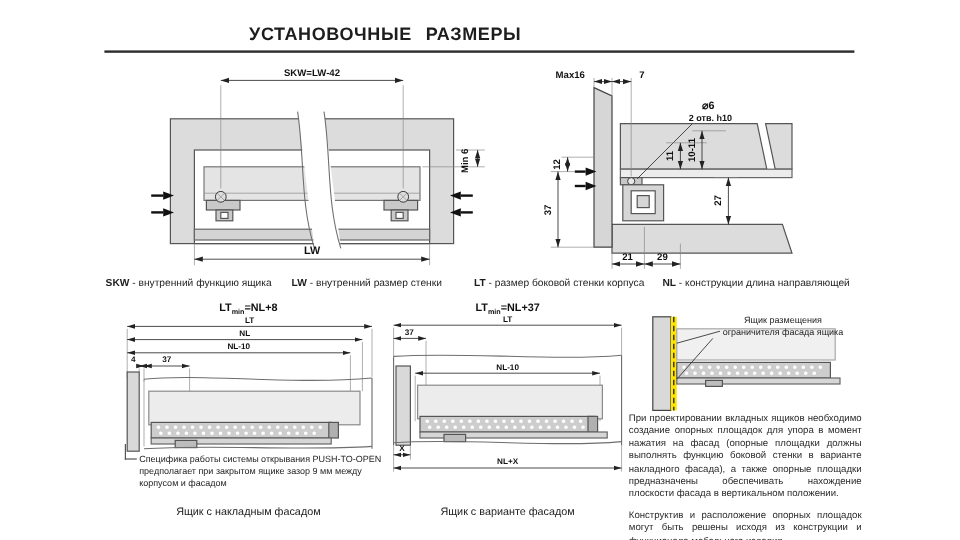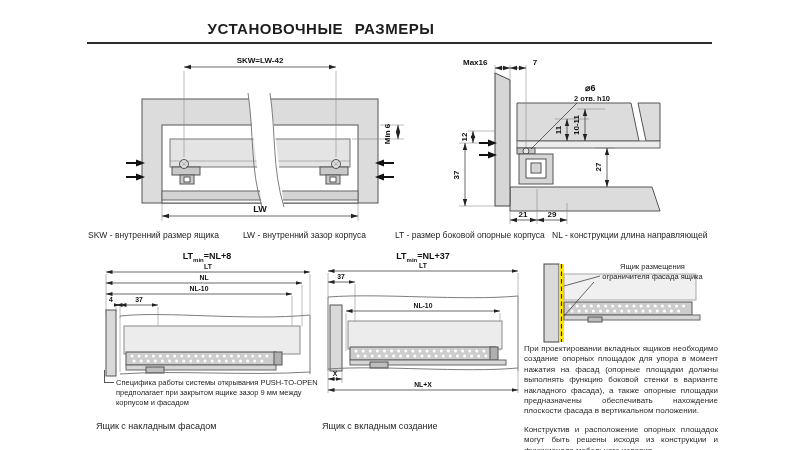--- a/index.html
+++ b/index.html
@@ -2,24 +2,24 @@
 <html><head>
 <meta charset="utf-8">
 <style>
   * { margin:0; padding:0; box-sizing:border-box; }
   html,body { width:800px; height:450px; }
   body { position:relative; background:#fff; font-family:"Liberation Sans",sans-serif; color:#222; overflow:hidden; }
   .abs { position:absolute; }
   #title { top:20px; left:0; width:642px; text-align:center; font-size:15px; font-weight:bold; letter-spacing:.5px; word-spacing:7px; color:#1d1d1d; }
   #rule { top:42px; left:87px; width:625px; height:2px; background:#2c2c2c; }
   .legend-item { top:230px; font-size:8.5px; white-space:nowrap; color:#1d1d1d; }
-  .legend-item b { font-weight:normal; }
+  .legend-item b { font-weight:bold; }
   .formula { font-size:9px; font-weight:bold; text-align:center; color:#111; }
   .formula sub { font-size:6px; }
-  .caption { font-size:9px; color:#1d1d1d; }
+  .caption { font-size:9px; text-align:center; color:#1d1d1d; }
   .note { font-size:7.5px; line-height:1.32; color:#1d1d1d; }
   .para-block { font-size:8px; line-height:1.3; text-align:justify; color:#2a2a2a; }
   .para-block p + p { margin-top:8px; }
   .zone-label { font-size:7.5px; line-height:1.32; text-align:center; color:#1d1d1d; }
   .elbow { border-left:1px solid #555; border-bottom:1px solid #555; }
   svg { overflow:visible; }
   .dl { stroke:#2a2a2a; stroke-width:.7; }
   .xl { stroke:#858585; stroke-width:.55; }
   .wl { stroke:#6e6e6e; stroke-width:.9; fill:none; }
   .dt  { font:bold 8px "Liberation Sans",sans-serif; fill:#111; }
@@ -145,23 +145,23 @@
     <line x1="55" y1="156" x2="55" y2="171" class="xl"></line>
     <line x1="82" y1="136" x2="82" y2="171" class="xl"></line>
     <line x1="112" y1="150" x2="112" y2="171" class="xl"></line>
     <line x1="55" y1="167" x2="82" y2="167" class="dl" marker-start="url(#mTR)" marker-end="url(#mTR)"></line>
     <line x1="82" y1="167" x2="112" y2="167" class="dl" marker-start="url(#mTR)" marker-end="url(#mTR)"></line>
     <text x="68" y="164" text-anchor="middle" class="dt">21</text>
     <text x="97" y="164" text-anchor="middle" class="dt">29</text>
   </g>
 </svg>
 
-<div class="abs legend-item" style="left:88px"><b>SKW</b><span> - внутренний размер ящика</span></div>
-<div class="abs legend-item" style="left:243px"><b>LW</b><span> - внутренний зазор корпуса</span></div>
-<div class="abs legend-item" style="left:395px"><b>LT</b><span> - размер боковой опорные корпуса</span></div>
+<div class="abs legend-item" style="left:88px"><b>SKW</b><span> - внутренний функцию ящика</span></div>
+<div class="abs legend-item" style="left:243px"><b>LW</b><span> - внутренний размер стенки</span></div>
+<div class="abs legend-item" style="left:395px"><b>LT</b><span> - размер боковой стенки корпуса</span></div>
 <div class="abs legend-item" style="left:552px"><b>NL</b><span> - конструкции длина направляющей</span></div>
 
 <div class="abs formula" style="left:96px;top:251px;width:222px">
   <span>LT</span><sub>min</sub><span>=NL+8</span>
 </div>
 <svg class="abs" style="left:96px;top:264px" width="222" height="118" viewBox="0 0 222 118">
   <defs>
     <marker id="mBL" markerWidth="8" markerHeight="8" refX="6.5" refY="2.6" orient="auto-start-reverse" markerUnits="userSpaceOnUse">
       <path d="M0,0.7 L6.5,2.6 L0,4.5 Z" fill="#222"></path>
     </marker>
@@ -243,21 +243,21 @@
   <g>
     <line x1="6" y1="108" x2="6" y2="130" class="xl"></line>
     <line x1="20" y1="108" x2="20" y2="120" class="xl"></line>
     <line x1="196" y1="108" x2="196" y2="130" class="xl"></line>
     <line x1="6" y1="116" x2="20" y2="116" class="dl" marker-start="url(#mBM)" marker-end="url(#mBM)"></line>
     <text x="13" y="113" text-anchor="middle" class="dt7">X</text>
     <line x1="6" y1="127" x2="196" y2="127" class="dl" marker-start="url(#mBM)" marker-end="url(#mBM)"></line>
     <text x="101" y="124" text-anchor="middle" class="dt7">NL+X</text>
   </g>
 </svg>
-<div class="abs caption" style="left:322px;top:421px;width:202px">Ящик с вкладным создание</div>
+<div class="abs caption" style="left:322px;top:421px;width:202px">Ящик с варианте фасадом</div>
 
 <svg class="abs" style="left:530px;top:260px" width="192" height="84" viewBox="0 0 192 84">
   <g>
     <rect x="14" y="4" width="15" height="78" fill="#d9d9d9" stroke="#444"></rect>
     <rect x="29" y="4" width="5" height="78" fill="#ffe500"></rect>
     <line x1="31.5" y1="4" x2="31.5" y2="82" stroke="#222" stroke-width="1.1" stroke-dasharray="4.5 3"></line>
     <rect x="34" y="14" width="132" height="26" fill="#f0f0f0" stroke="#a8a8a8"></rect>
     <rect x="34" y="42" width="128" height="13" fill="#cdcdcd" stroke="#555"></rect>
     <line x1="40" y1="46" x2="154" y2="46" stroke="#fff" stroke-width="3" stroke-dasharray="0.1 7" stroke-linecap="round"></line>
     <line x1="42" y1="51" x2="152" y2="51" stroke="#fff" stroke-width="3" stroke-dasharray="0.1 7" stroke-linecap="round"></line>

